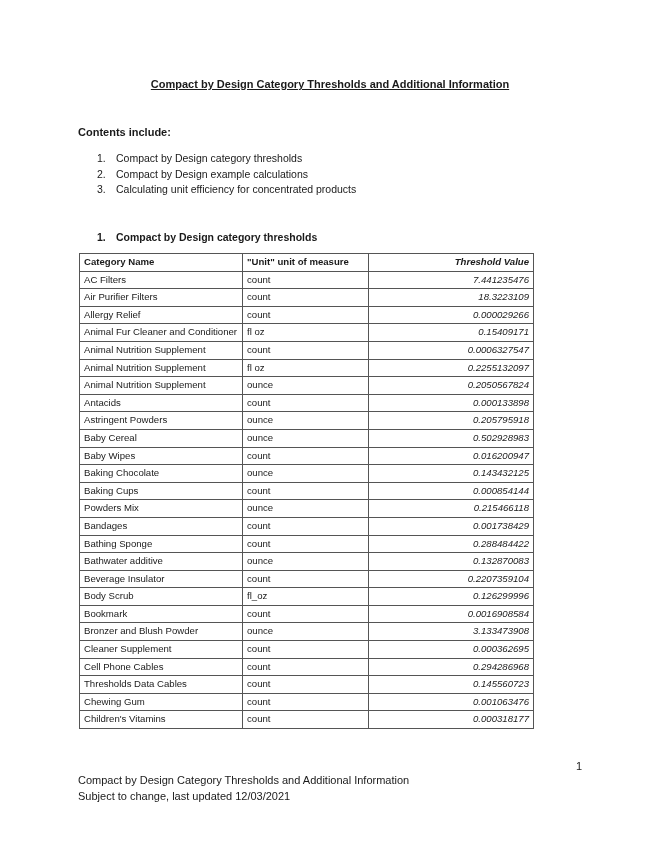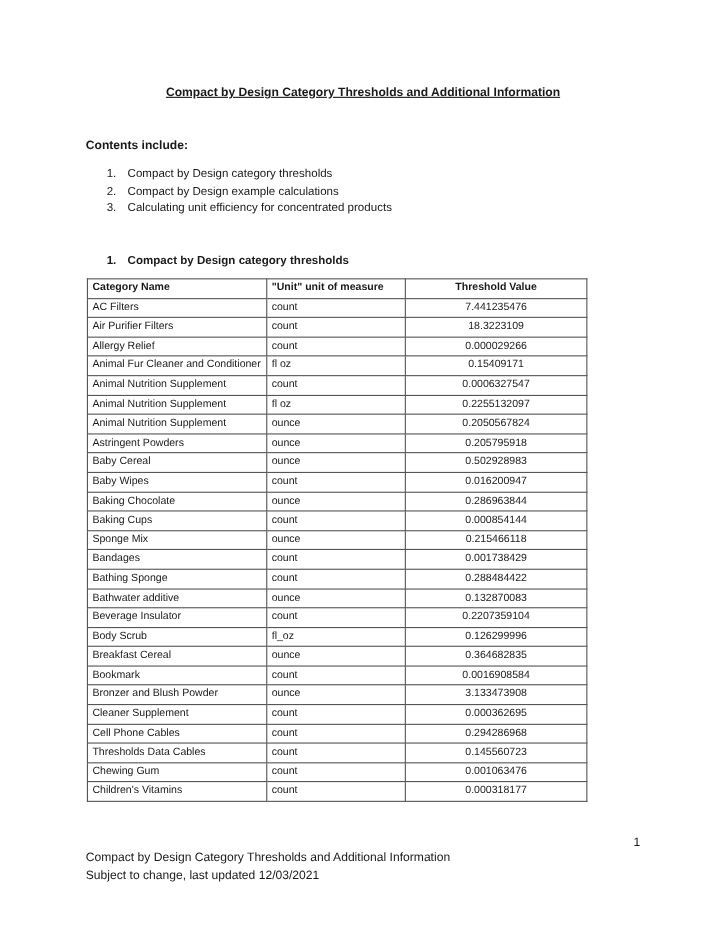--- a/index.html
+++ b/index.html
@@ -27,21 +27,21 @@
   .section-heading .num { width: 19px; }
   table.thresholds {
     position: absolute; top: 253px; left: 79px; width: 454px;
     border-collapse: collapse; font-size: 9.6px; table-layout: fixed;
   }
   table.thresholds th, table.thresholds td {
     border: 1px solid #555; padding: 1px 4px; height: 14.6px; vertical-align: top;
     line-height: 13px;
   }
   table.thresholds th { font-weight: bold; text-align: left; margin-top: 27px; }
-  table.thresholds th.val, table.thresholds td.val { text-align: center; }
+  table.thresholds th.val, table.thresholds td.val { text-align: right; font-style: italic; }
   col.c1 { width: 163px; } col.c2 { width: 126px; } col.c3 { width: 165px; }
   .page-num { position: absolute; top: 760px; left: 576px; font-size: 11px; }
   .footer { position: absolute; top: 772px; left: 78px; font-size: 11px; line-height: 16px; }
 </style>
 </head>
 <body>
 
 <div class="title">Compact by Design Category Thresholds and Additional Information</div>
 
 <div class="contents-heading">Contents include:</div>
@@ -109,46 +109,51 @@
         <td>Animal Nutrition Supplement</td>
         <td>fl oz</td>
         <td class="val">0.2255132097</td>
       </tr>
       <tr>
         <td>Animal Nutrition Supplement</td>
         <td>ounce</td>
         <td class="val">0.2050567824</td>
       </tr>
       <tr>
+        <td>Antacids</td>
+        <td>count</td>
+        <td class="val">0.000133898</td>
+      </tr>
+      <tr>
         <td>Astringent Powders</td>
         <td>ounce</td>
         <td class="val">0.205795918</td>
       </tr>
       <tr>
         <td>Baby Cereal</td>
         <td>ounce</td>
         <td class="val">0.502928983</td>
       </tr>
       <tr>
         <td>Baby Wipes</td>
         <td>count</td>
         <td class="val">0.016200947</td>
       </tr>
       <tr>
         <td>Baking Chocolate</td>
         <td>ounce</td>
-        <td class="val">0.286963844</td>
+        <td class="val">0.143432125</td>
       </tr>
       <tr>
         <td>Baking Cups</td>
         <td>count</td>
         <td class="val">0.000854144</td>
       </tr>
       <tr>
-        <td>Sponge Mix</td>
+        <td>Powders Mix</td>
         <td>ounce</td>
         <td class="val">0.215466118</td>
       </tr>
       <tr>
         <td>Bandages</td>
         <td>count</td>
         <td class="val">0.001738429</td>
       </tr>
       <tr>
         <td>Bathing Sponge</td>
@@ -162,25 +167,20 @@
       </tr>
       <tr>
         <td>Beverage Insulator</td>
         <td>count</td>
         <td class="val">0.2207359104</td>
       </tr>
       <tr>
         <td>Body Scrub</td>
         <td>fl_oz</td>
         <td class="val">0.126299996</td>
-      </tr>
-      <tr>
-        <td>Breakfast Cereal</td>
-        <td>ounce</td>
-        <td class="val">0.364682835</td>
       </tr>
       <tr>
         <td>Bookmark</td>
         <td>count</td>
         <td class="val">0.0016908584</td>
       </tr>
       <tr>
         <td>Bronzer and Blush Powder</td>
         <td>ounce</td>
         <td class="val">3.133473908</td>

